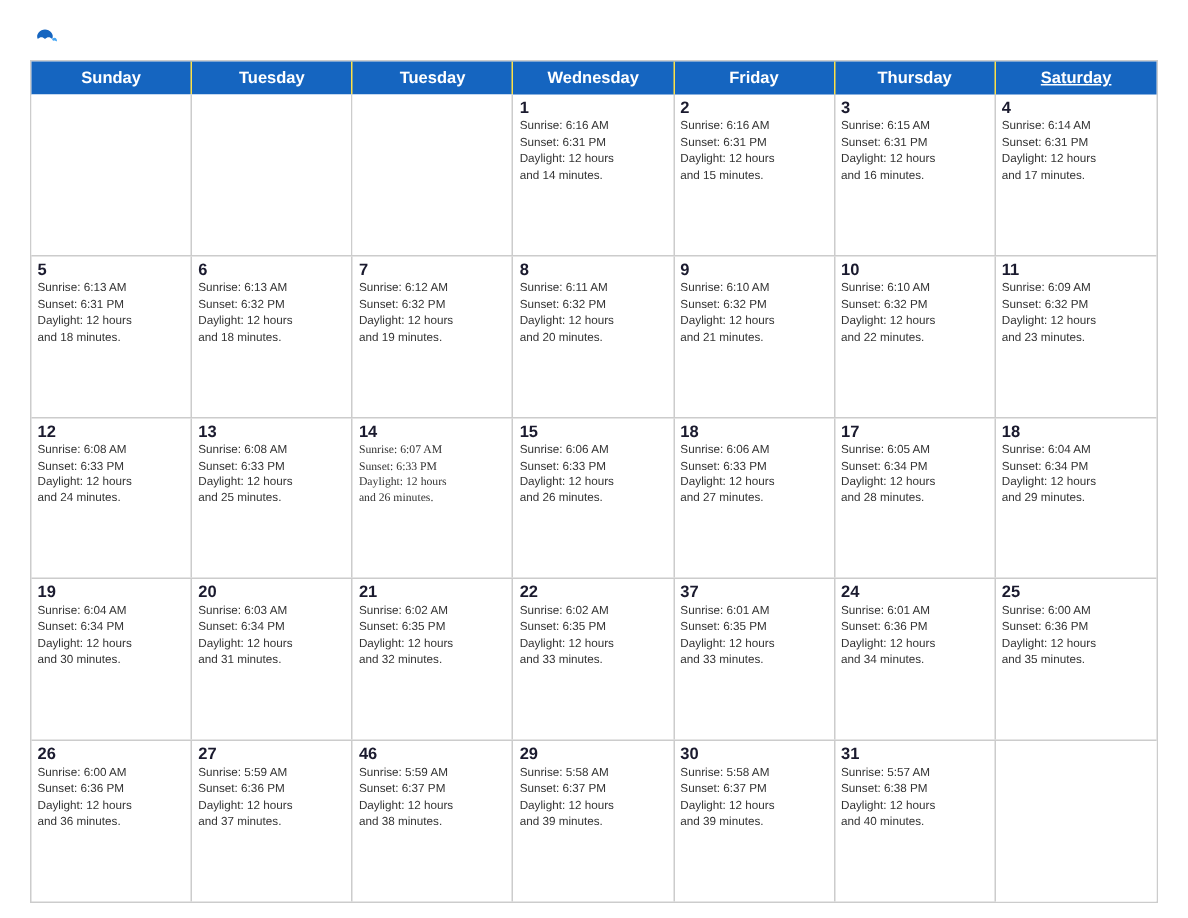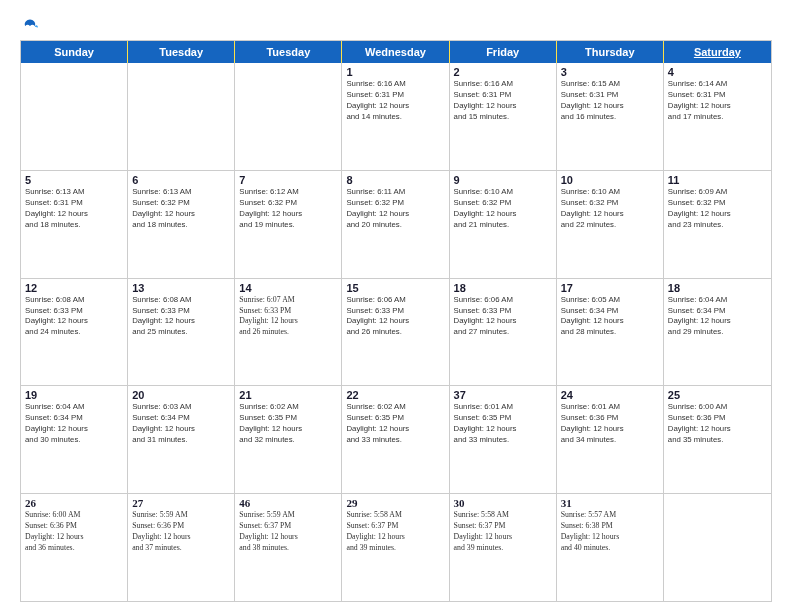--- a/index.html
+++ b/index.html
@@ -80,21 +80,21 @@
       flex: 1;
       display: flex;
       flex-direction: column;
     }
     .cal-row {
       display: grid;
       grid-template-columns: repeat(7, 1fr);
       flex: 1;
       border-bottom: 1px solid #ccc;
     }
-    .cal-row:last-child { border-bottom: none; font-family: Liberation Serif, serif; }
+    .cal-row:last-child { border-bottom: none; }
     .cal-cell {
       border-right: 1px solid #ccc;
       padding: 3px 4px;
       font-size: 8.5px;
       color: #333;
       vertical-align: top;
       min-height: 0;
     }
     .cal-cell:last-child { border-right: none; }
     .cal-cell.empty { background: #fff; }

